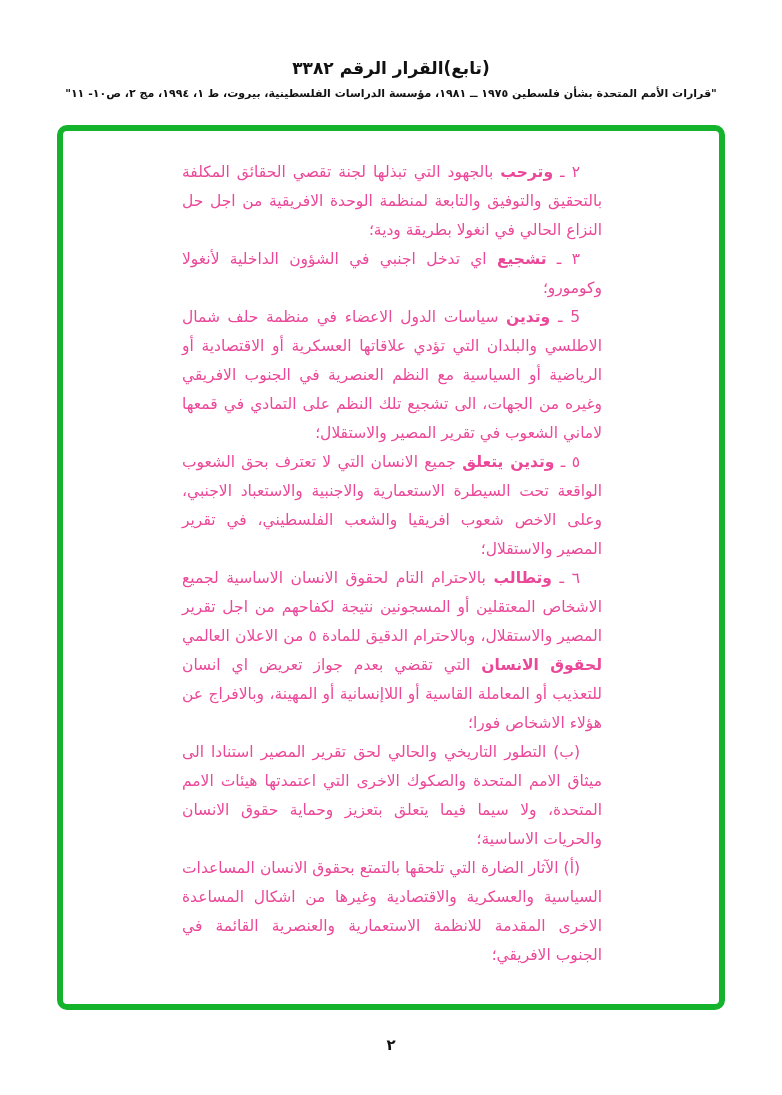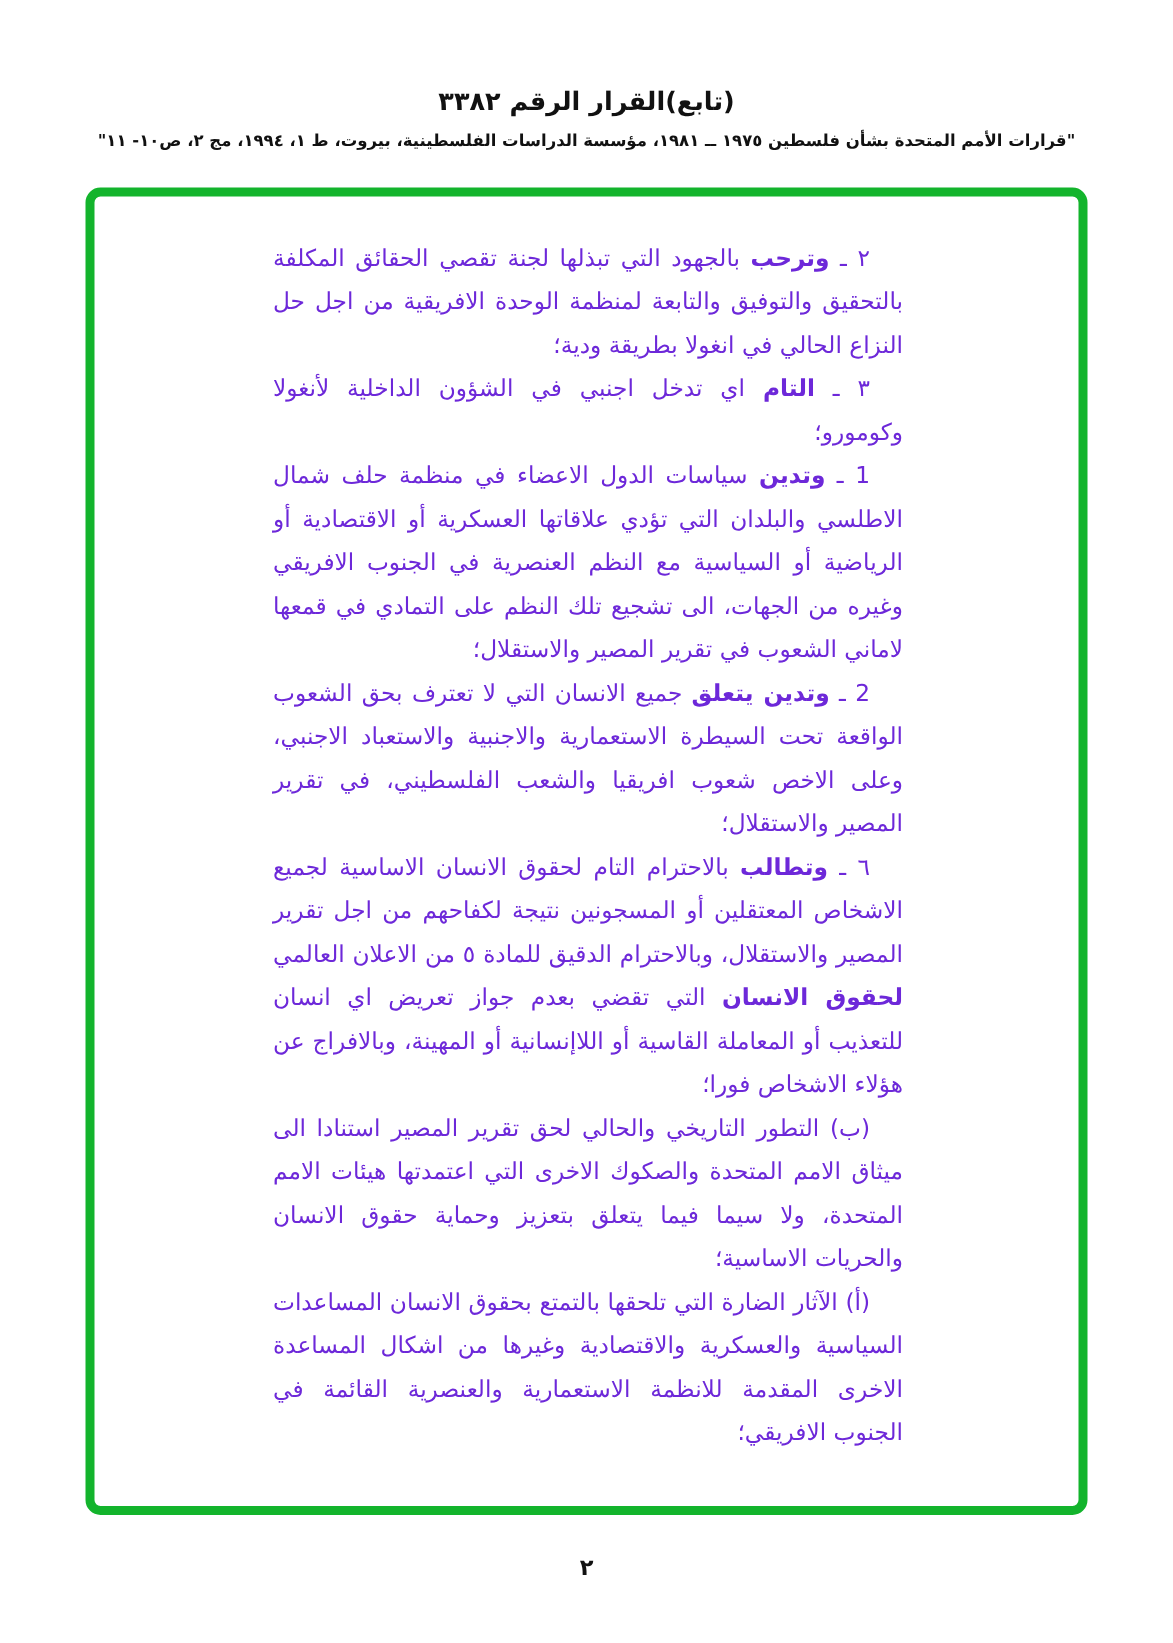--- a/index.html
+++ b/index.html
@@ -43,21 +43,21 @@
   }
   .body-text {
     position: absolute;
     top: 158px;
     right: 180px;
     width: 420px;
     direction: rtl;
     text-align: justify;
     font-size: 15.5px;
     line-height: 29px;
-    color: #6d28d9;
+    color: #ec4899;
   }
   .para {
     margin: 0;
     padding: 0;
     text-indent: 22px;
   }
   .para .b { font-weight: bold; }
   .page-number {
     position: absolute;
     top: 1036px;
@@ -77,23 +77,23 @@
   <div class="header">
     <div class="doc-title">(تابع)القرار الرقم ٣٣٨٢</div>
     <div class="doc-citation">"قرارات الأمم المتحدة بشأن فلسطين ١٩٧٥ ــ ١٩٨١، مؤسسة الدراسات الفلسطينية، بيروت، ط ١، ١٩٩٤، مج ٢، ص١٠- ١١"</div>
   </div>
 
   <div class="frame" style="border-color: rgb(19, 180, 44);"></div>
 
   <div class="body-text">
 
   <p class="para"><span>٢ ـ </span><span class="b">وترحب</span><span> بالجهود التي تبذلها لجنة تقصي الحقائق المكلفة بالتحقيق والتوفيق والتابعة لمنظمة الوحدة الافريقية من اجل حل النزاع الحالي في انغولا بطريقة ودية؛</span></p>
-      <p class="para"><span>٣ ـ </span><span class="b">التام</span><span> اي تدخل اجنبي في الشؤون الداخلية لأنغولا وكومورو؛</span></p>
-      <p class="para"><span>1 ـ </span><span class="b">وتدين</span><span> سياسات الدول الاعضاء في منظمة حلف شمال الاطلسي والبلدان التي تؤدي علاقاتها العسكرية أو الاقتصادية أو الرياضية أو السياسية مع النظم العنصرية في الجنوب الافريقي وغيره من الجهات، الى تشجيع تلك النظم على التمادي في قمعها لاماني الشعوب في تقرير المصير والاستقلال؛</span></p>
-      <p class="para"><span>2 ـ </span><span class="b">وتدين يتعلق</span><span> جميع الانسان التي لا تعترف بحق الشعوب الواقعة تحت السيطرة الاستعمارية والاجنبية والاستعباد الاجنبي، وعلى الاخص شعوب افريقيا والشعب الفلسطيني، في تقرير المصير والاستقلال؛</span></p>
+      <p class="para"><span>٣ ـ </span><span class="b">تشجيع</span><span> اي تدخل اجنبي في الشؤون الداخلية لأنغولا وكومورو؛</span></p>
+      <p class="para"><span>5 ـ </span><span class="b">وتدين</span><span> سياسات الدول الاعضاء في منظمة حلف شمال الاطلسي والبلدان التي تؤدي علاقاتها العسكرية أو الاقتصادية أو الرياضية أو السياسية مع النظم العنصرية في الجنوب الافريقي وغيره من الجهات، الى تشجيع تلك النظم على التمادي في قمعها لاماني الشعوب في تقرير المصير والاستقلال؛</span></p>
+      <p class="para"><span>٥ ـ </span><span class="b">وتدين يتعلق</span><span> جميع الانسان التي لا تعترف بحق الشعوب الواقعة تحت السيطرة الاستعمارية والاجنبية والاستعباد الاجنبي، وعلى الاخص شعوب افريقيا والشعب الفلسطيني، في تقرير المصير والاستقلال؛</span></p>
       <p class="para"><span>٦ ـ </span><span class="b">وتطالب</span><span> بالاحترام التام لحقوق الانسان الاساسية لجميع الاشخاص المعتقلين أو المسجونين نتيجة لكفاحهم من اجل تقرير المصير والاستقلال، وبالاحترام الدقيق للمادة ٥ من الاعلان العالمي </span><span class="b">لحقوق الانسان</span><span> التي تقضي بعدم جواز تعريض اي انسان للتعذيب أو المعاملة القاسية أو اللاإنسانية أو المهينة، وبالافراج عن هؤلاء الاشخاص فورا؛</span></p>
       <p class="para"><span>(ب) التطور التاريخي والحالي لحق تقرير المصير استنادا الى ميثاق الامم المتحدة والصكوك الاخرى التي اعتمدتها هيئات الامم المتحدة، ولا سيما فيما يتعلق بتعزيز وحماية حقوق الانسان والحريات الاساسية؛</span></p>
       <p class="para"><span>(أ) الآثار الضارة التي تلحقها بالتمتع بحقوق الانسان المساعدات السياسية والعسكرية والاقتصادية وغيرها من اشكال المساعدة الاخرى المقدمة للانظمة الاستعمارية والعنصرية القائمة في الجنوب الافريقي؛</span></p>
     </div>
 
   <div class="page-number">٢</div>
 
 </div>
 
 </body></html>

